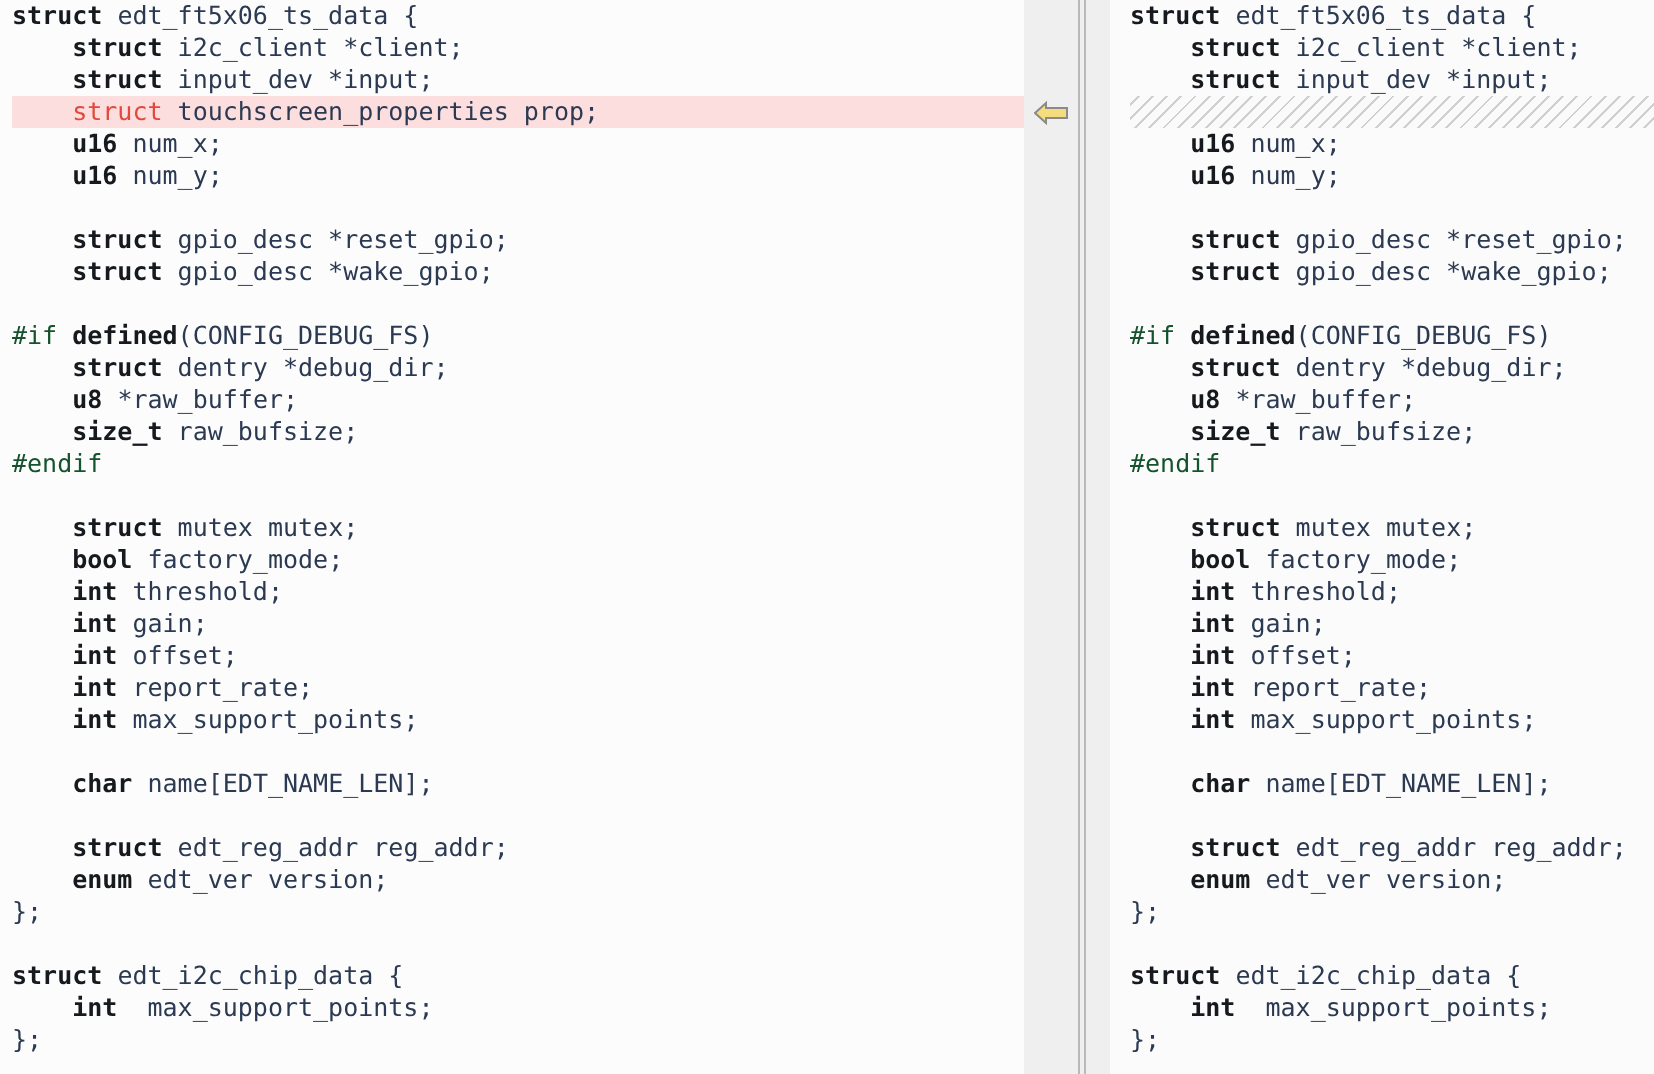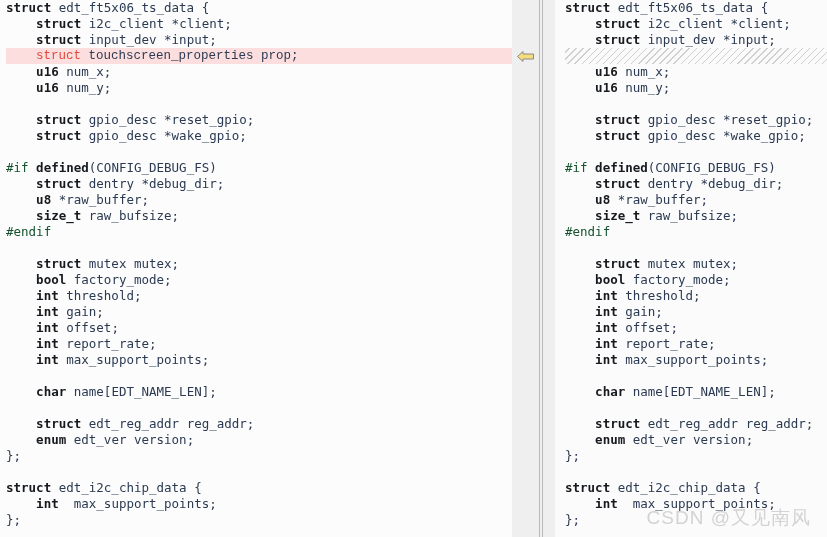--- a/index.html
+++ b/index.html
@@ -88,21 +88,20 @@
     height: 16px;
     line-height: 16px;
     white-space: pre;
     position: relative;
   }
 
   
   .ln.removed {
     background: #fcdede;
     color: #e2483c;
-    font-family: Liberation Mono, monospace;
   }
   .ln.removed .kw { color: #e2483c; font-weight: normal; }
 
   
   .ln.hatch {
     background-color: #fafafa;
     background-image: repeating-linear-gradient(
       -45deg,
       #cfcfcf 0px, #cfcfcf 1px,
       rgba(0,0,0,0) 1px, rgba(0,0,0,0) 5px
@@ -146,14 +145,13 @@
     <div class="gutter-fill"></div>
     <svg class="move-arrow" viewBox="0 0 17 13" width="17" height="13" style="top: 50px;">
       <path d="M0.5 6.5 L6 1.5 L6 4 L16.5 4 L16.5 9 L6 9 L6 11.5 Z" fill="#f5dd7e" stroke="#8a8a8a" stroke-width="1" stroke-linejoin="miter"></path>
     </svg>
   </div>
 
   <div class="pane pane-right">
     <div class="code"><div class="ln"><span class="kw">struct</span><span class="id"> </span><span class="id">edt_ft5x06_ts_data</span><span class="id"> {</span></div><div class="ln"><span class="id">    </span><span class="kw">struct</span><span class="id"> </span><span class="id">i2c_client</span><span class="id"> *</span><span class="id">client</span><span class="id">;</span></div><div class="ln"><span class="id">    </span><span class="kw">struct</span><span class="id"> </span><span class="id">input_dev</span><span class="id"> *</span><span class="id">input</span><span class="id">;</span></div><div class="ln hatch">&nbsp;</div><div class="ln"><span class="id">    </span><span class="kw">u16</span><span class="id"> </span><span class="id">num_x</span><span class="id">;</span></div><div class="ln"><span class="id">    </span><span class="kw">u16</span><span class="id"> </span><span class="id">num_y</span><span class="id">;</span></div><div class="ln">&nbsp;</div><div class="ln"><span class="id">    </span><span class="kw">struct</span><span class="id"> </span><span class="id">gpio_desc</span><span class="id"> *</span><span class="id">reset_gpio</span><span class="id">;</span></div><div class="ln"><span class="id">    </span><span class="kw">struct</span><span class="id"> </span><span class="id">gpio_desc</span><span class="id"> *</span><span class="id">wake_gpio</span><span class="id">;</span></div><div class="ln">&nbsp;</div><div class="ln"><span class="plain"></span><span class="pp">#if</span><span class="id"> </span><span class="kw">defined</span><span class="id">(</span><span class="id">CONFIG_DEBUG_FS</span><span class="id">)</span></div><div class="ln"><span class="id">    </span><span class="kw">struct</span><span class="id"> </span><span class="id">dentry</span><span class="id"> *</span><span class="id">debug_dir</span><span class="id">;</span></div><div class="ln"><span class="id">    </span><span class="kw">u8</span><span class="id"> *</span><span class="id">raw_buffer</span><span class="id">;</span></div><div class="ln"><span class="id">    </span><span class="kw">size_t</span><span class="id"> </span><span class="id">raw_bufsize</span><span class="id">;</span></div><div class="ln"><span class="plain"></span><span class="pp">#endif</span></div><div class="ln">&nbsp;</div><div class="ln"><span class="id">    </span><span class="kw">struct</span><span class="id"> </span><span class="id">mutex</span><span class="id"> </span><span class="id">mutex</span><span class="id">;</span></div><div class="ln"><span class="id">    </span><span class="kw">bool</span><span class="id"> </span><span class="id">factory_mode</span><span class="id">;</span></div><div class="ln"><span class="id">    </span><span class="kw">int</span><span class="id"> </span><span class="id">threshold</span><span class="id">;</span></div><div class="ln"><span class="id">    </span><span class="kw">int</span><span class="id"> </span><span class="id">gain</span><span class="id">;</span></div><div class="ln"><span class="id">    </span><span class="kw">int</span><span class="id"> </span><span class="id">offset</span><span class="id">;</span></div><div class="ln"><span class="id">    </span><span class="kw">int</span><span class="id"> </span><span class="id">report_rate</span><span class="id">;</span></div><div class="ln"><span class="id">    </span><span class="kw">int</span><span class="id"> </span><span class="id">max_support_points</span><span class="id">;</span></div><div class="ln">&nbsp;</div><div class="ln"><span class="id">    </span><span class="kw">char</span><span class="id"> </span><span class="id">name</span><span class="id">[</span><span class="id">EDT_NAME_LEN</span><span class="id">];</span></div><div class="ln">&nbsp;</div><div class="ln"><span class="id">    </span><span class="kw">struct</span><span class="id"> </span><span class="id">edt_reg_addr</span><span class="id"> </span><span class="id">reg_addr</span><span class="id">;</span></div><div class="ln"><span class="id">    </span><span class="kw">enum</span><span class="id"> </span><span class="id">edt_ver</span><span class="id"> </span><span class="id">version</span><span class="id">;</span></div><div class="ln"><span class="id">};</span></div><div class="ln">&nbsp;</div><div class="ln"><span class="kw">struct</span><span class="id"> </span><span class="id">edt_i2c_chip_data</span><span class="id"> {</span></div><div class="ln"><span class="id">    </span><span class="kw">int</span><span class="id">  </span><span class="id">max_support_points</span><span class="id">;</span></div><div class="ln"><span class="id">};</span></div></div>
   </div>
 
-  <div class="watermark">CSDN @又见南风</div>
 </div>
 
 </body></html>

